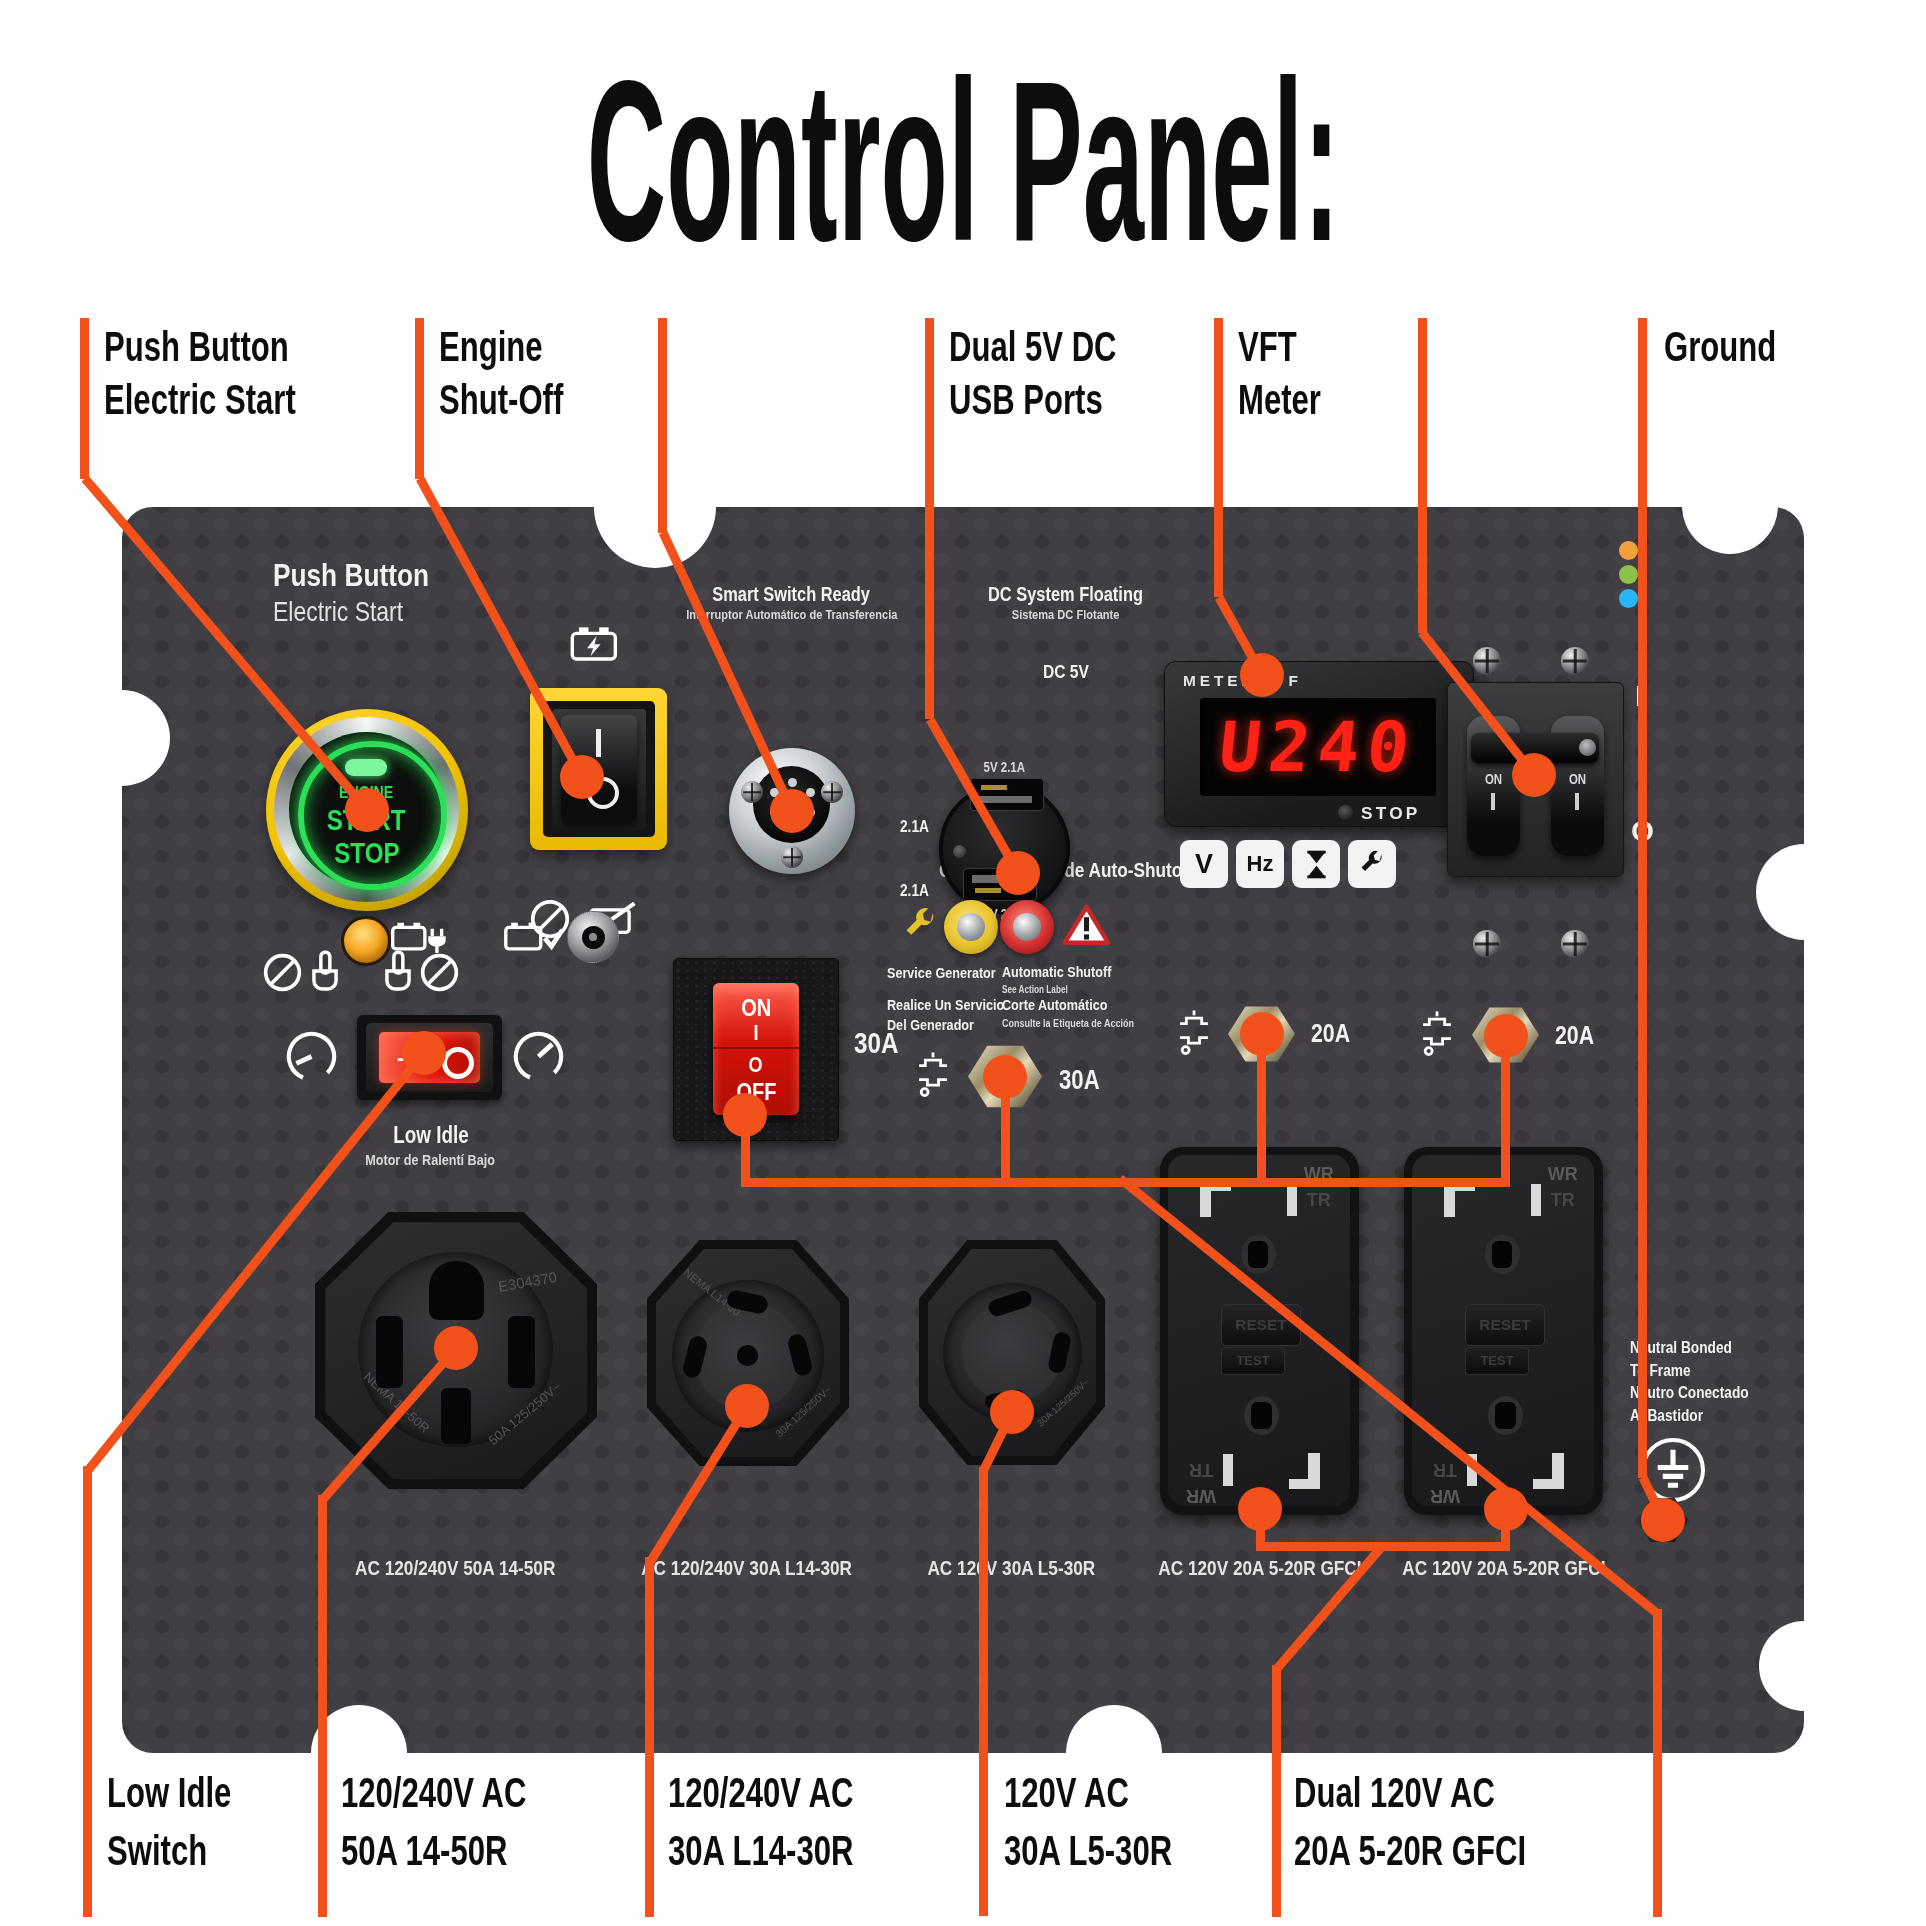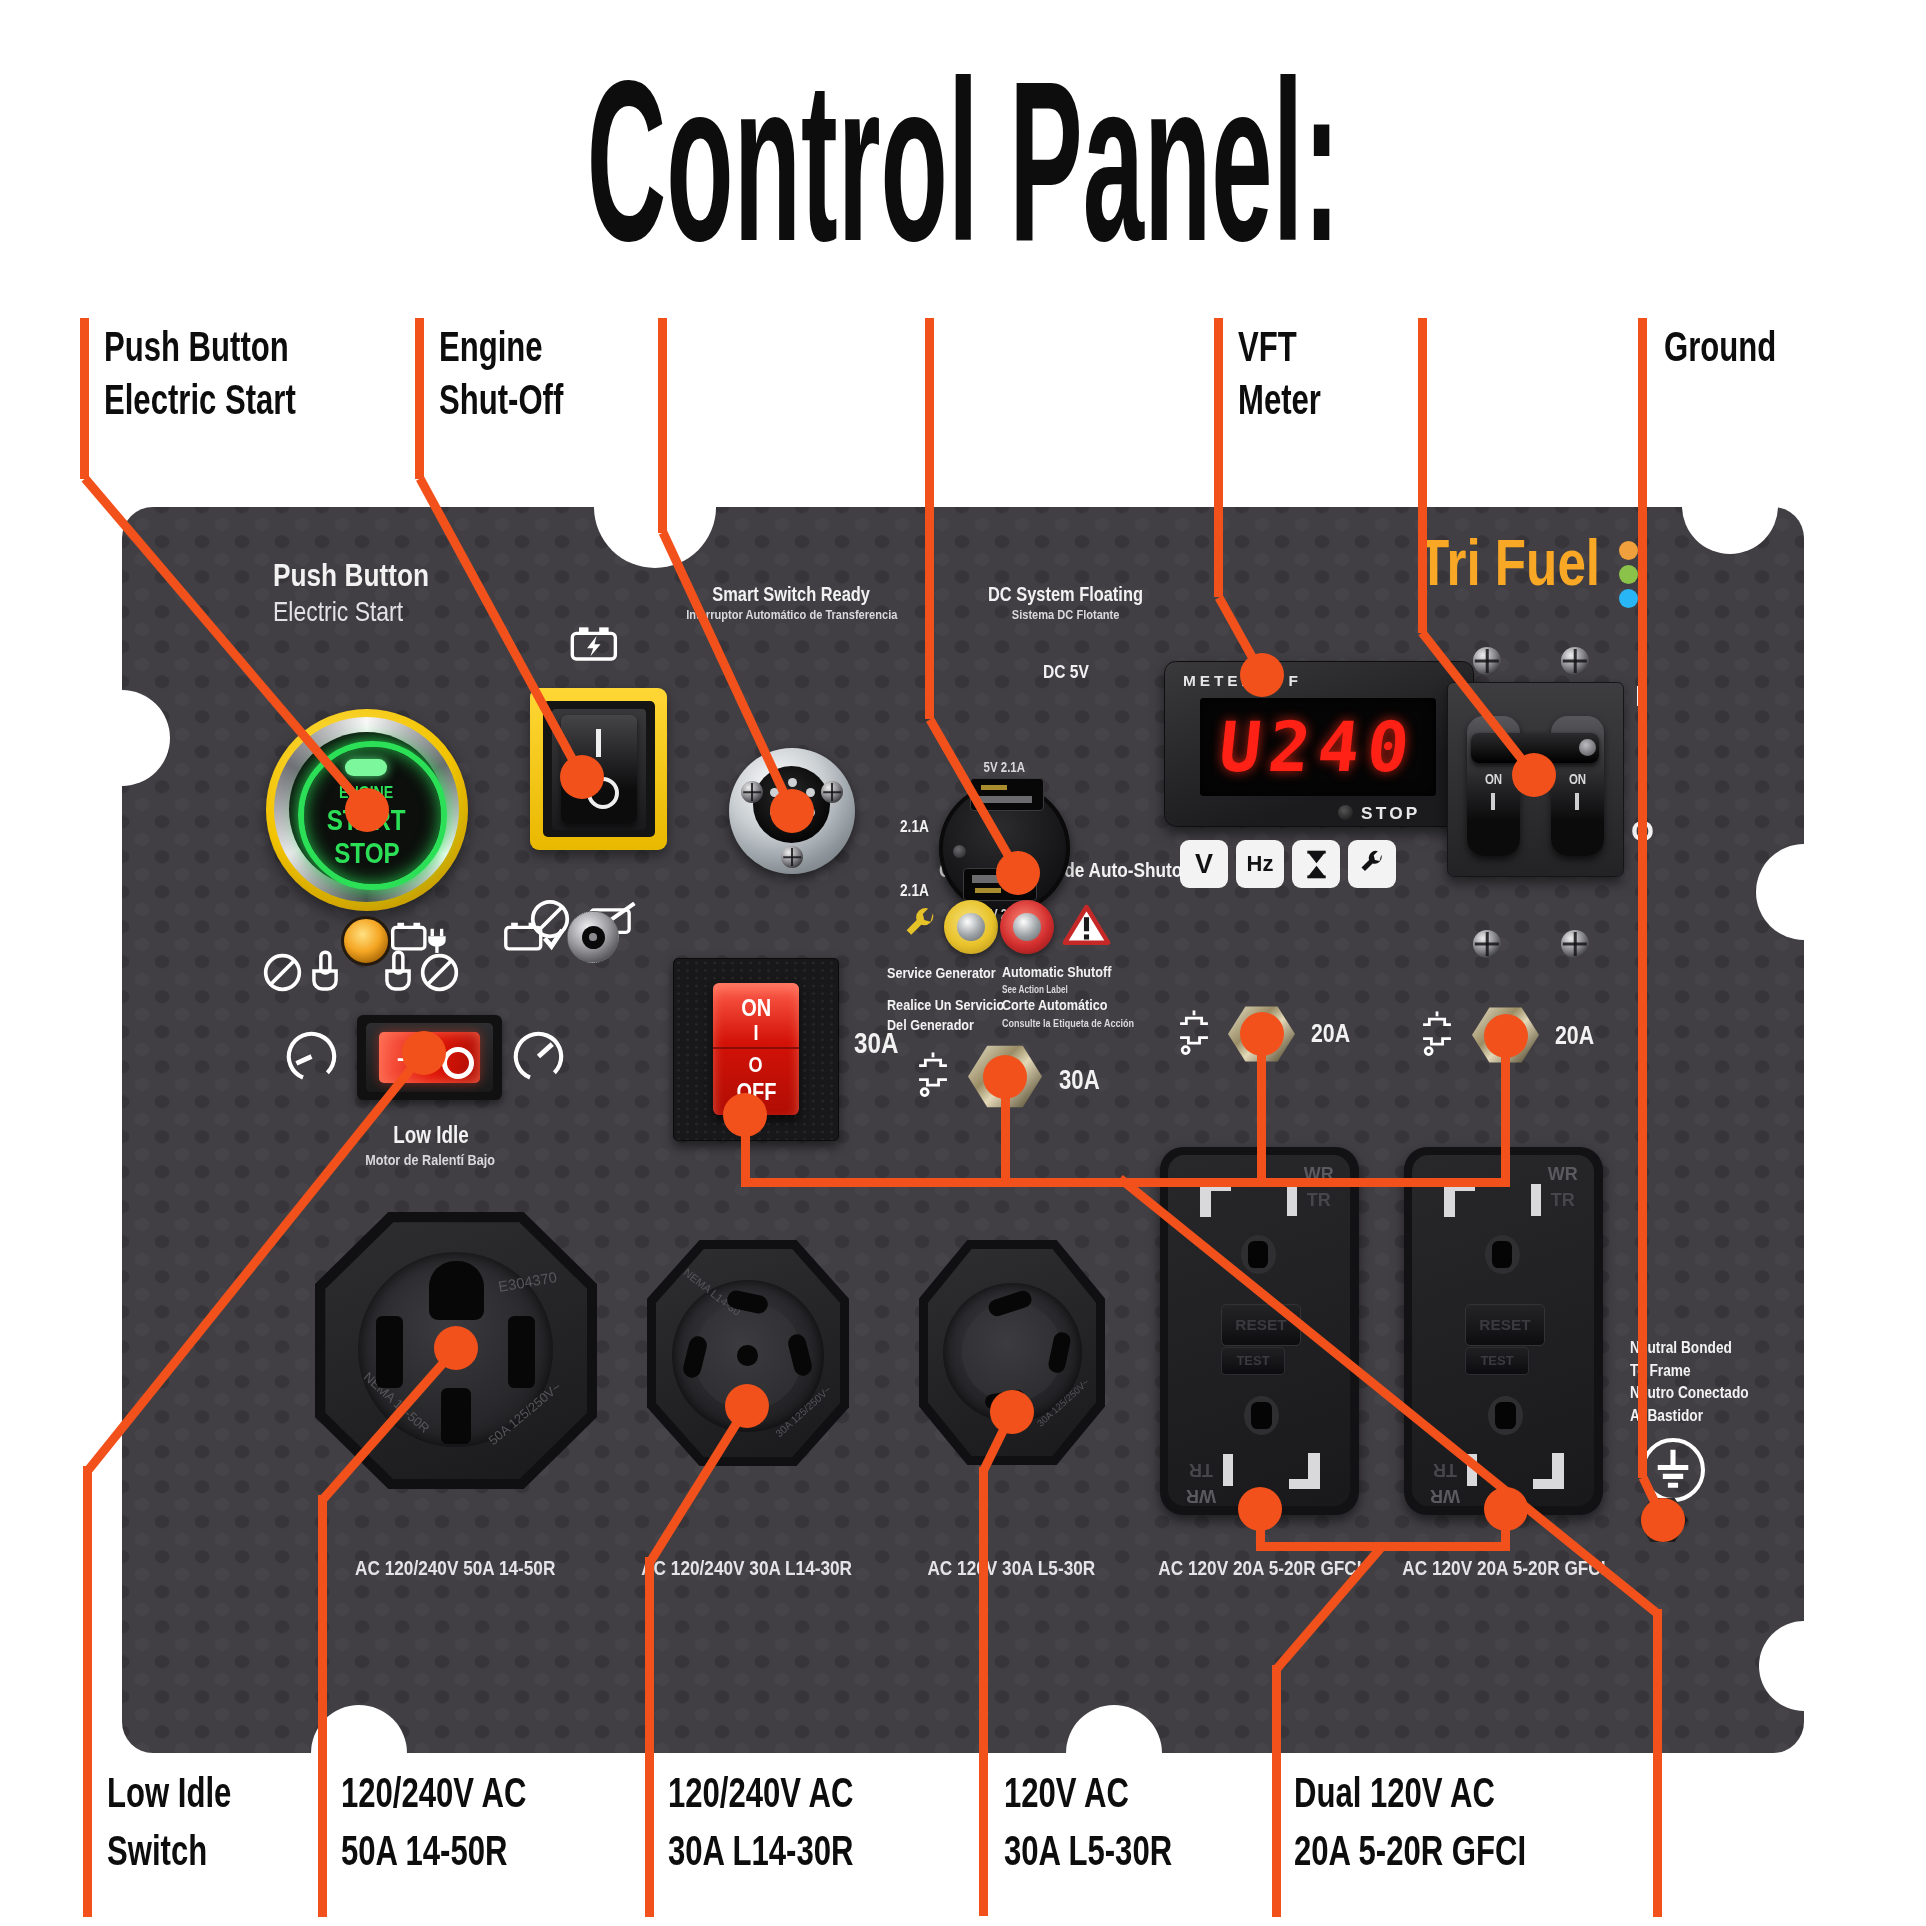--- a/index.html
+++ b/index.html
@@ -67,20 +67,24 @@
   <div class="notch" style="left:1759px;top:1621px;width:90px;height:90px"></div>
 
   <div class="callout" style="left:104px;top:320px">
     <div><span class="cx">Push Button</span></div>
       <div><span class="cx">Electric Start</span></div>
     </div>
   <div class="callout" style="left:439px;top:320px">
     <div><span class="cx">Engine</span></div>
       <div><span class="cx">Shut-Off</span></div>
     </div>
+  <div class="callout" style="left:949px;top:320px">
+    <div><span class="cx">Dual 5V DC</span></div>
+      <div><span class="cx">USB Ports</span></div>
+    </div>
   <div class="callout" style="left:1238px;top:320px">
     <div><span class="cx">VFT</span></div>
       <div><span class="cx">Meter</span></div>
     </div>
   <div class="callout" style="left:1664px;top:320px">
     <div><span class="cx">Ground</span></div>
     </div>
 
   <div class="callout" style="left:107px;top:1764px;line-height:58px">
     <div><span class="cx">Low Idle</span></div>
@@ -289,21 +293,20 @@
         <rect x="4" y="0" width="32" height="5"></rect>
         <rect x="4" y="43" width="32" height="5"></rect>
       </svg>
     </div>
   <div class="btnw" style="left:1348px;top:840px">
     <svg width="28" height="28" viewBox="0 0 48 48" fill="#121214">
         <path d="M40 8a12 12 0 0 1-15 15L12 36l-6-6 13-13A12 12 0 0 1 34 2l-7 7 2 8 8 2z"></path>
       </svg>
     </div>
 
-  <div class="ptxt" style="left:1418px;top:526px;font-size:64px;font-weight:bold;color:#f9a825;z-index:6"><span class="cxl" style="transform:scaleX(.8)">Tri Fuel</span></div>
   <div class="abs" style="left:1619px;top:541px;width:19px;height:19px;border-radius:50%;background:#f0a03c;z-index:6"></div>
   <div class="abs" style="left:1619px;top:565px;width:19px;height:19px;border-radius:50%;background:#8bc34a;z-index:6"></div>
   <div class="abs" style="left:1619px;top:589px;width:19px;height:19px;border-radius:50%;background:#29b6f6;z-index:6"></div>
 
   <div class="screw" style="left:1473px;top:647px;width:28px;height:28px"></div>
   <div class="screw" style="left:1561px;top:647px;width:28px;height:28px"></div>
   <div class="screw" style="left:1473px;top:930px;width:28px;height:28px"></div>
   <div class="screw" style="left:1561px;top:930px;width:28px;height:28px"></div>
   <div class="abs" style="left:1447px;top:682px;width:175px;height:193px;border-radius:6.4px;z-index:7;
        background:linear-gradient(180deg,#3d3d40,#232325);box-shadow:0 5.1px 11.6px rgba(0,0,0,.5);border:1.9px solid #151517">

